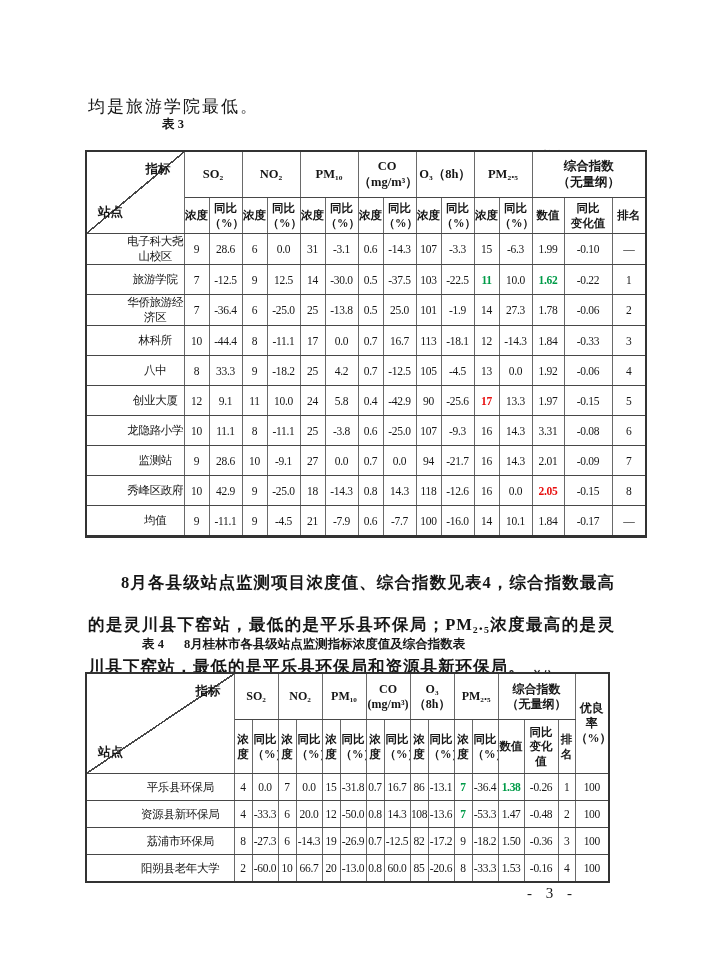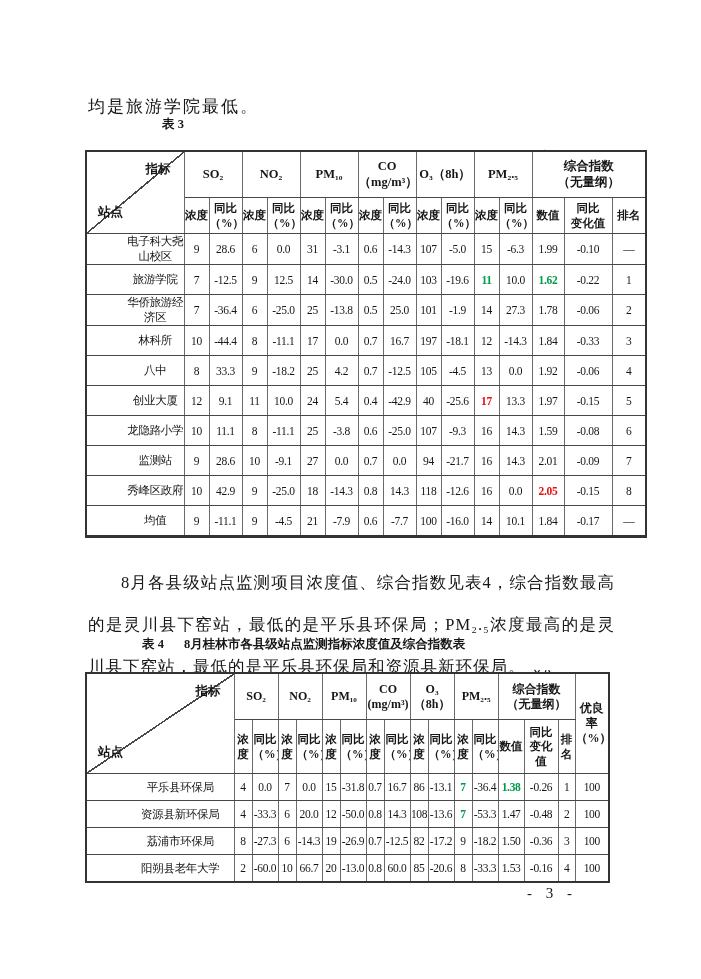--- a/index.html
+++ b/index.html
@@ -36,21 +36,21 @@
   td.red{color:#e80f0f;font-weight:bold;}
 
   .corner{position:relative;padding:0;
     background:linear-gradient(to bottom right,
       transparent calc(50% - 0.8px), #474747 calc(50% - 0.8px),
       #474747 calc(50% + 0.8px), transparent calc(50% + 0.8px));}
   .corner .c-top{position:absolute;top:9px;right:13px;font-weight:bold;font-size:12.5px;}
   .corner .c-bot{position:absolute;bottom:12px;left:11px;font-weight:bold;font-size:12.5px;}
 
   .between{position:absolute;left:88px;top:545px;width:527px;font-size:16.5px;
-           line-height:42px;text-align:justify;text-indent:2em;letter-spacing:1px;}
+           line-height:42px;text-align:justify;text-indent:2em;letter-spacing:1px;font-weight:bold;}
 
   .pageno{position:absolute;left:527px;top:885px;font-size:15px;letter-spacing:5px;}
 </style>
 </head>
 <body>
 
 <div class="doc">
 
   <p class="intro">均是旅游学院最低。</p>
 
@@ -124,39 +124,39 @@
           <td>电子科大尧山校区</td>
           <td>9</td>
           <td>28.6</td>
           <td>6</td>
           <td>0.0</td>
           <td>31</td>
           <td>-3.1</td>
           <td>0.6</td>
           <td>-14.3</td>
           <td>107</td>
-          <td>-5.0</td>
+          <td>-3.3</td>
           <td>15</td>
           <td>-6.3</td>
           <td>1.99</td>
           <td>-0.10</td>
           <td>—</td>
         </tr>
         <tr>
           <td>旅游学院</td>
           <td>7</td>
           <td>-12.5</td>
           <td>9</td>
           <td>12.5</td>
           <td>14</td>
           <td>-30.0</td>
           <td>0.5</td>
-          <td>-24.0</td>
+          <td>-37.5</td>
           <td>103</td>
-          <td>-19.6</td>
+          <td>-22.5</td>
           <td class="green">11</td>
           <td>10.0</td>
           <td class="green">1.62</td>
           <td>-0.22</td>
           <td>1</td>
         </tr>
         <tr>
           <td>华侨旅游经济区</td>
           <td>7</td>
           <td>-36.4</td>
@@ -177,21 +177,21 @@
         <tr>
           <td>林科所</td>
           <td>10</td>
           <td>-44.4</td>
           <td>8</td>
           <td>-11.1</td>
           <td>17</td>
           <td>0.0</td>
           <td>0.7</td>
           <td>16.7</td>
-          <td>197</td>
+          <td>113</td>
           <td>-18.1</td>
           <td>12</td>
           <td>-14.3</td>
           <td>1.84</td>
           <td>-0.33</td>
           <td>3</td>
         </tr>
         <tr>
           <td>八中</td>
           <td>8</td>
@@ -210,24 +210,24 @@
           <td>-0.06</td>
           <td>4</td>
         </tr>
         <tr>
           <td>创业大厦</td>
           <td>12</td>
           <td>9.1</td>
           <td>11</td>
           <td>10.0</td>
           <td>24</td>
-          <td>5.4</td>
+          <td>5.8</td>
           <td>0.4</td>
           <td>-42.9</td>
-          <td>40</td>
+          <td>90</td>
           <td>-25.6</td>
           <td class="red">17</td>
           <td>13.3</td>
           <td>1.97</td>
           <td>-0.15</td>
           <td>5</td>
         </tr>
         <tr>
           <td>龙隐路小学</td>
           <td>10</td>
@@ -235,21 +235,21 @@
           <td>8</td>
           <td>-11.1</td>
           <td>25</td>
           <td>-3.8</td>
           <td>0.6</td>
           <td>-25.0</td>
           <td>107</td>
           <td>-9.3</td>
           <td>16</td>
           <td>14.3</td>
-          <td>1.59</td>
+          <td>3.31</td>
           <td>-0.08</td>
           <td>6</td>
         </tr>
         <tr>
           <td>监测站</td>
           <td>9</td>
           <td>28.6</td>
           <td>10</td>
           <td>-9.1</td>
           <td>27</td>

